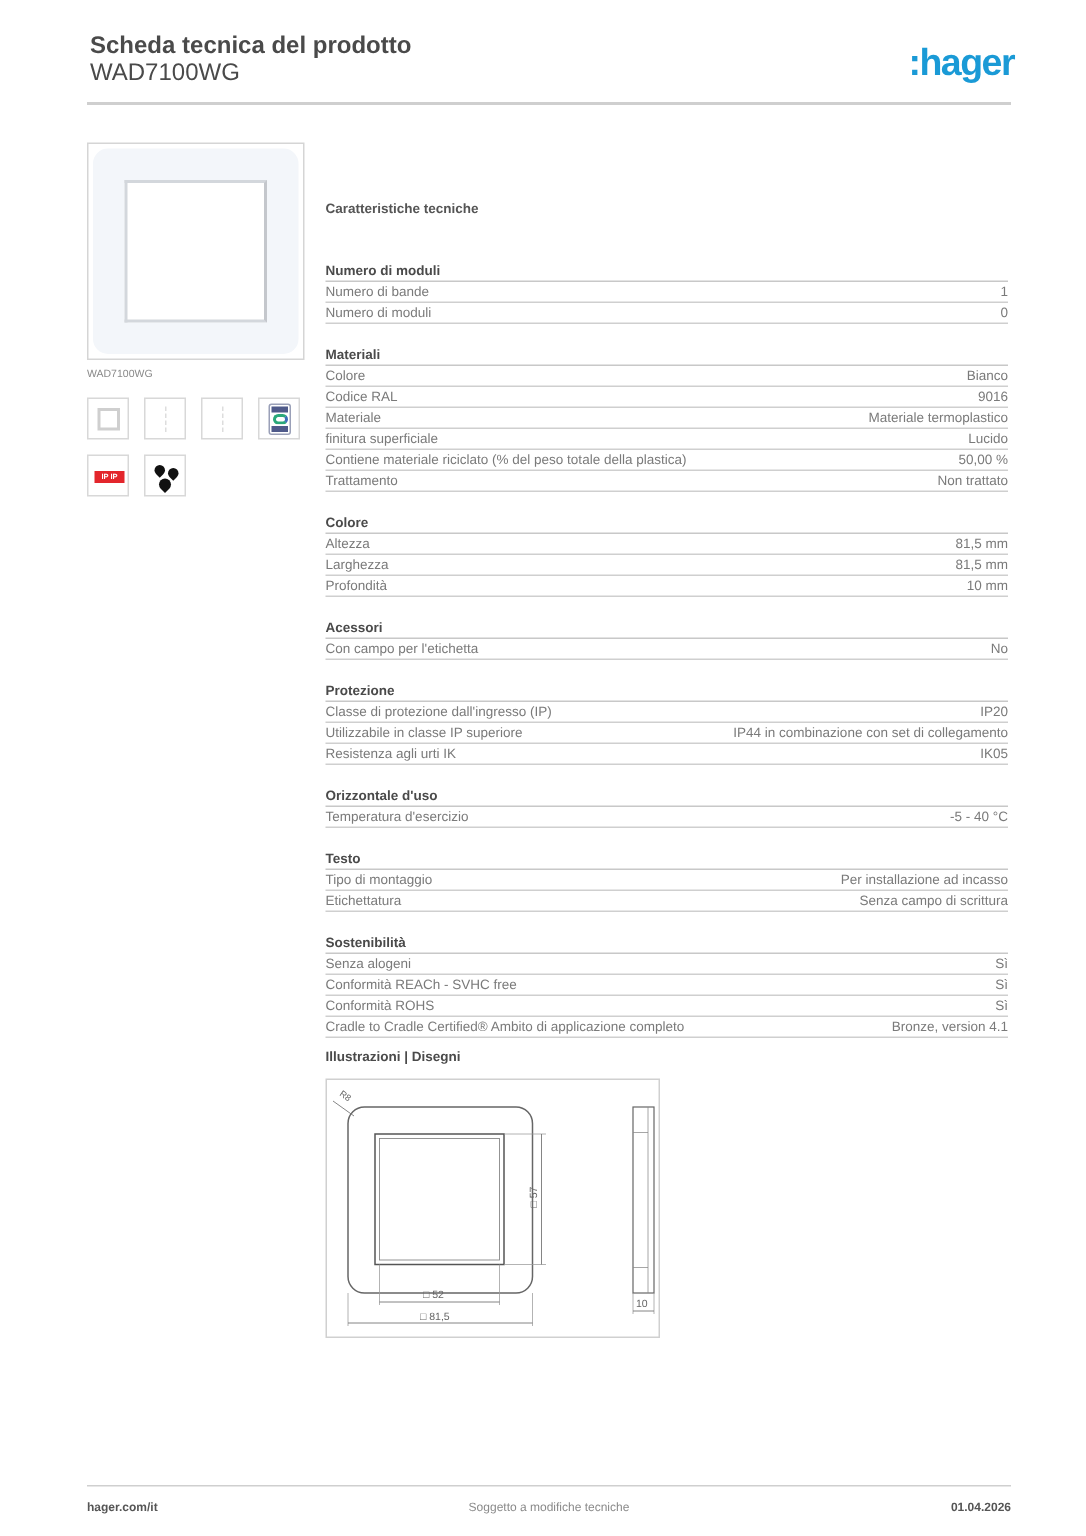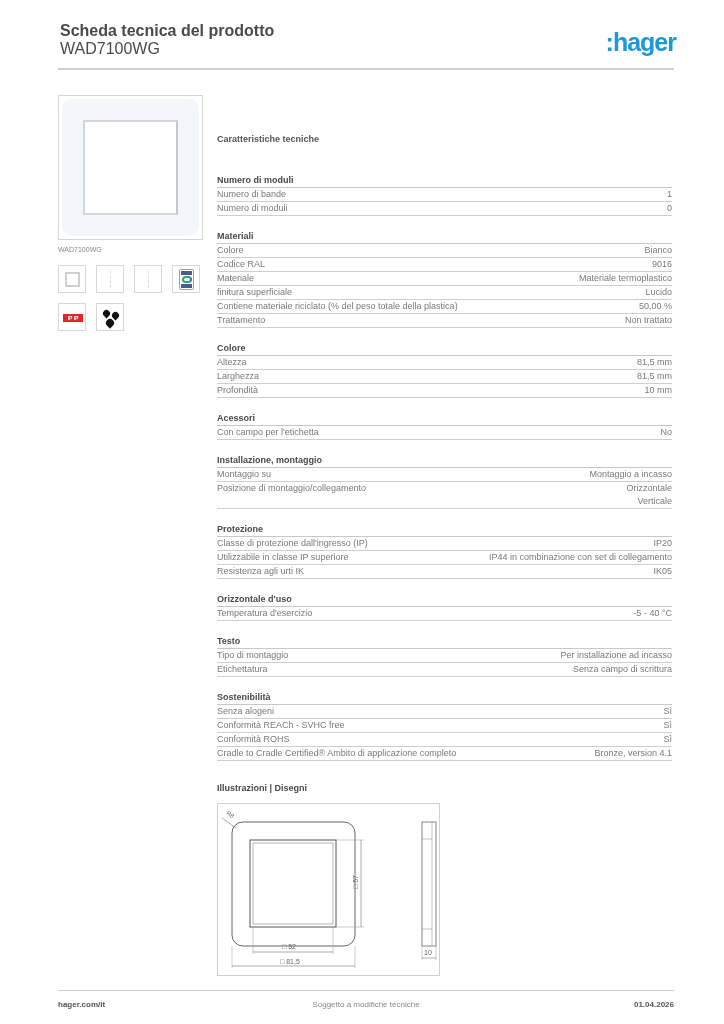--- a/index.html
+++ b/index.html
@@ -29,21 +29,21 @@
   .thumb.t-drops .d { position:absolute; background:#111; border-radius: 50% 50% 50% 0; transform: rotate(-45deg); }
 
   .right-col { position: absolute; left: 217px; top: 96px; width: 455px; font-size: 9px; }
   .prod-desc { font-weight: bold; color: #555; font-size: 9px; height: 12px; }
   .char-title { font-weight: bold; color: #555; font-size: 9px; margin-top: 38px; height: 12px; }
   .group { margin-top: 14px; }
   .group:first-of-type { margin-top: 28px; }
   .group-title { font-weight: bold; color: #4a4a4a; font-size: 9px; line-height: 12px; border-bottom: 1.5px solid #c8c8c8; padding-bottom: 1px; }
   .row { display: flex; justify-content: space-between; border-bottom: 1.5px solid #cfcfcf; line-height: 13px; color: #7a7a7a; font-size: 9px; }
   .row .val { text-align: right; white-space: pre-line; }
-  .illus-title { font-weight: bold; color: #4a4a4a; font-size: 9px; margin-top: 22px; }
+  .illus-title { font-weight: bold; color: #4a4a4a; font-size: 9px; margin-top: 7px; }
   .drawing { margin-top: 10px; width: 223px; height: 173px; border: 1px solid #d0d0d0; position: relative; }
 
   .footer-rule { position: absolute; left: 58px; top: 990px; width: 616px; height: 1px; background: #cfcfcf; }
   .footer { position: absolute; left: 58px; top: 1000px; width: 616px; font-size: 8px; }
   .footer .f-left { position: absolute; left: 0; font-weight: bold; color: #555; }
   .footer .f-mid { position: absolute; left: 0; right: 0; text-align: center; color: #8a8a8a; }
   .footer .f-right { position: absolute; right: 0; font-weight: bold; color: #555; }
 </style>
 </head>
 <body>
@@ -145,32 +145,20 @@
         <div class="row">
           <span>Profondità</span>
           <span class="val">10 mm</span>
         </div>
       </div>
       <div class="group">
         <div class="group-title">Acessori</div>
         <div class="row">
           <span>Con campo per l'etichetta</span>
           <span class="val">No</span>
-        </div>
-      </div>
-      <div class="group">
-        <div class="group-title">Installazione, montaggio</div>
-        <div class="row">
-          <span>Montaggio su</span>
-          <span class="val">Montaggio a incasso</span>
-        </div>
-        <div class="row">
-          <span>Posizione di montaggio/collegamento</span>
-          <span class="val">Orizzontale
-Verticale</span>
         </div>
       </div>
       <div class="group">
         <div class="group-title">Protezione</div>
         <div class="row">
           <span>Classe di protezione dall'ingresso (IP)</span>
           <span class="val">IP20</span>
         </div>
         <div class="row">
           <span>Utilizzabile in classe IP superiore</span>

